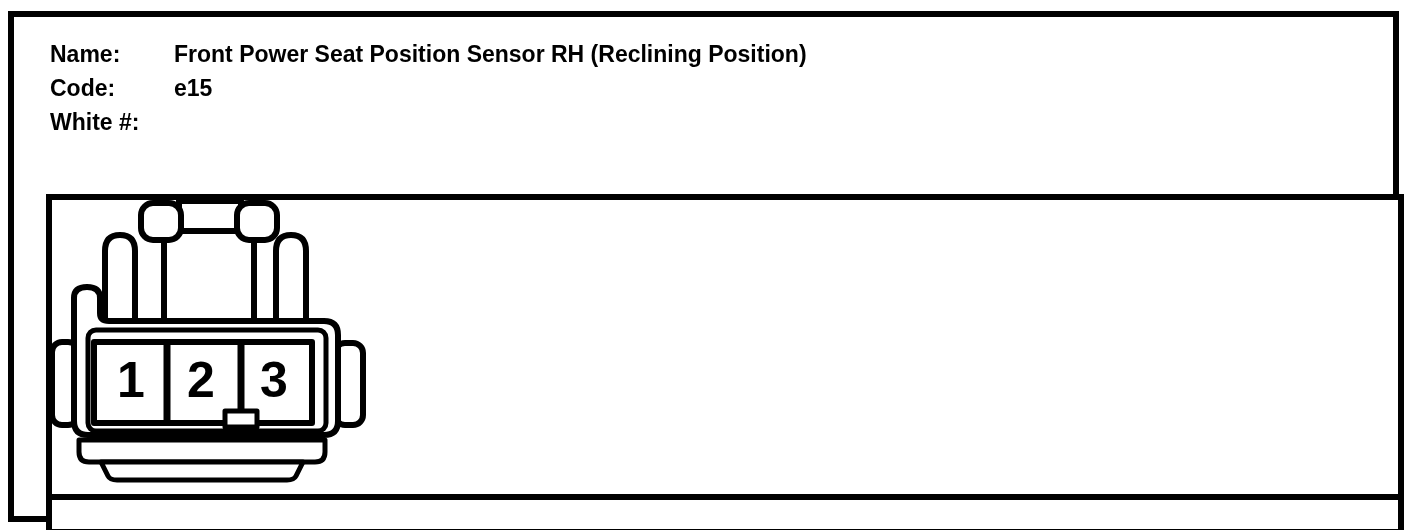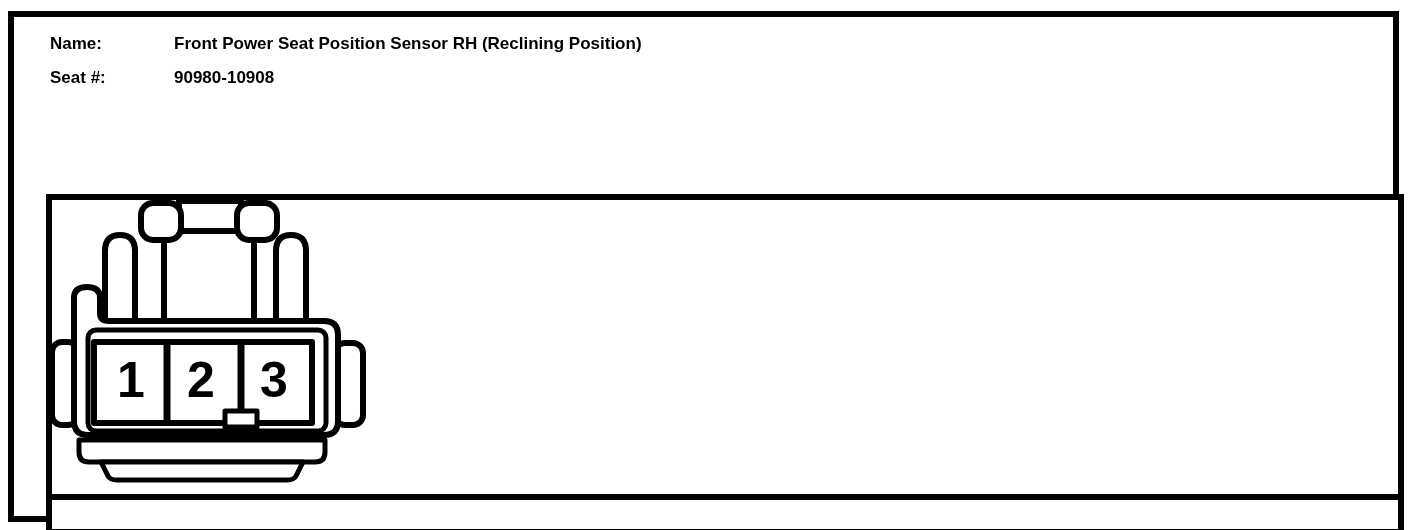--- a/index.html
+++ b/index.html
@@ -20,23 +20,23 @@
     border: 6px solid var(--ink);
     box-sizing: border-box;
     background: var(--paper);
   }
   .header-info {
     position: absolute;
     left: 36px; top: 17px;
   }
   .field-row {
     display: flex;
-    align-items: flex-start;
+    align-items: flex-end;
     height: 34px;
-    font-size: 17px;
+    font-size: 23px;
     white-space: nowrap;
   }
   .field-label {
     width: 124px;
     font-weight: bold;
     flex: 0 0 auto;
   }
   .field-value { flex: 0 0 auto; font-weight: bold; }
   .diagram-panel {
     position: absolute;
@@ -77,22 +77,25 @@
 
 <div class="page">
   <div class="outer-frame">
 
     <div class="header-info">
       <div class="field-row">
         <span class="field-label">Name:</span>
         <span class="field-value">Front Power Seat Position Sensor RH (Reclining Position)</span>
       </div>
       <div class="field-row">
-        <span class="field-label">Seat #:</span>
-        <span class="field-value">90980-10908</span>
+        <span class="field-label">Code:</span>
+        <span class="field-value">e15</span>
+      </div>
+      <div class="field-row">
+        <span class="field-label">White #:</span>
       </div>
     </div>
 
     <div class="diagram-panel">
       <svg class="connector" width="340" height="296" viewBox="3 5 340 296" xmlns="http://www.w3.org/2000/svg">
 
         <rect class="ln" x="3" y="147" width="26" height="83" rx="10"></rect>
         <rect class="ln" x="286" y="148" width="28" height="82" rx="10"></rect>
 
         <path class="ln" d="M56,132 V56 Q56,40 71,40 Q86,40 86,56 V132 Z"></path>

